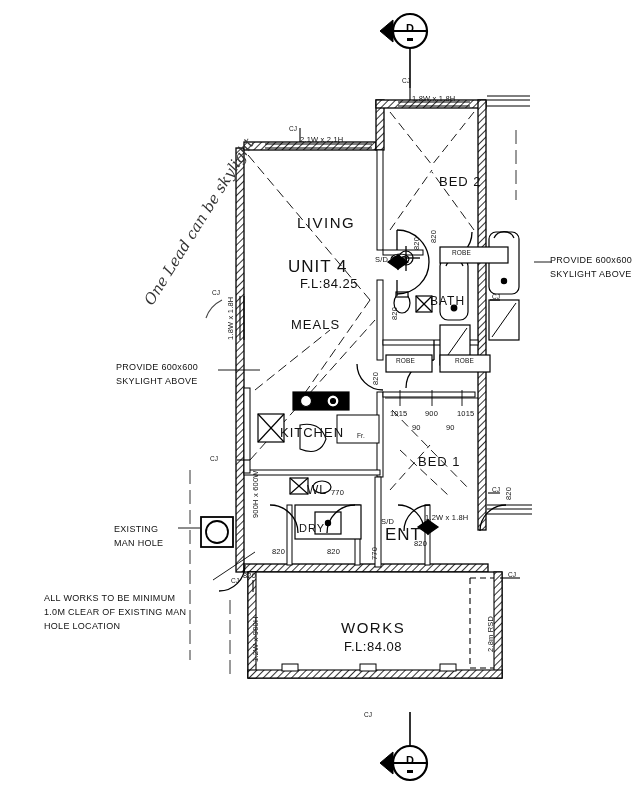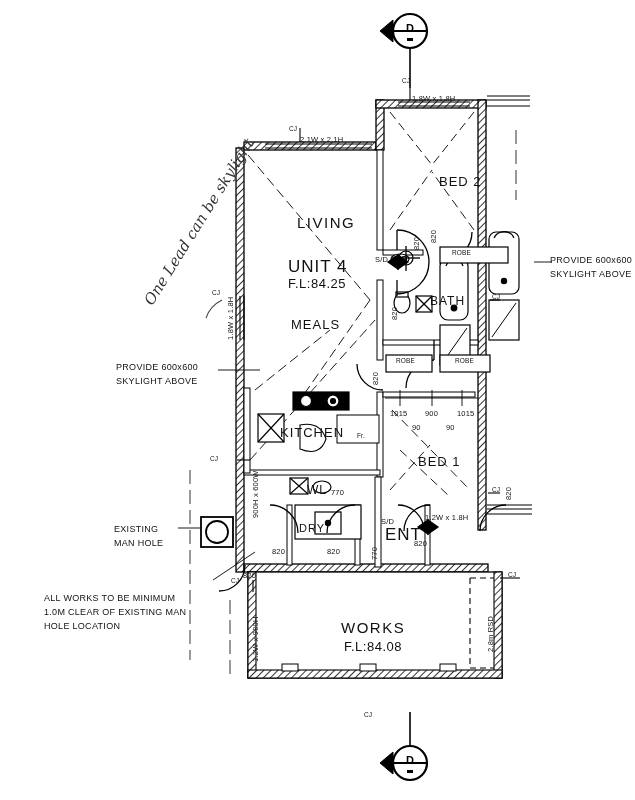--- a/index.html
+++ b/index.html
@@ -245,21 +245,21 @@
     <line x1="490" y1="300" x2="500" y2="300"></line>
   </g>
 
   <g stroke="#444" fill="none" stroke-width="1.1">
     <path d="M222 300 q-12 6 -16 18"></path>
   </g>
 </svg>
 
 <div class="lbl room-lg" style="left:297px;top:215px;">LIVING</div>
 <div class="lbl unit" style="left:288px;top:258px;">UNIT 4</div>
-<div class="lbl fl" style="left:288px;top:277px;">F.L:84.25</div>
+<div class="lbl fl" style="left:300px;top:277px;">F.L:84.25</div>
 <div class="lbl room" style="left:291px;top:318px;">MEALS</div>
 <div class="lbl room" style="left:280px;top:426px;">KITCHEN</div>
 <div class="lbl room" style="left:424px;top:175px;margin-left:15px;">BED 2</div>
 <div class="lbl room" style="left:418px;top:455px;">BED 1</div>
 <div class="lbl room" style="left:430px;top:295px;font-size:12px;">BATH</div>
 <div class="lbl room" style="left:299px;top:523px;font-size:11px;">DRY</div>
 <div class="lbl room" style="left:307px;top:484px;font-size:12px;">WL</div>
 <div class="lbl room" style="left:385px;top:526px;font-size:17px;">ENT</div>
 <div class="lbl room-lg" style="left:341px;top:620px;">WORKS</div>
 <div class="lbl fl" style="left:344px;top:640px;">F.L:84.08</div>

